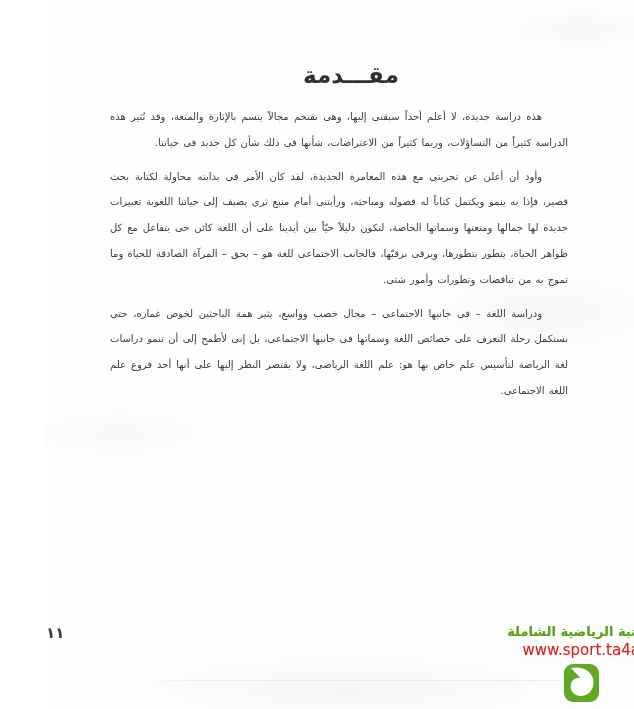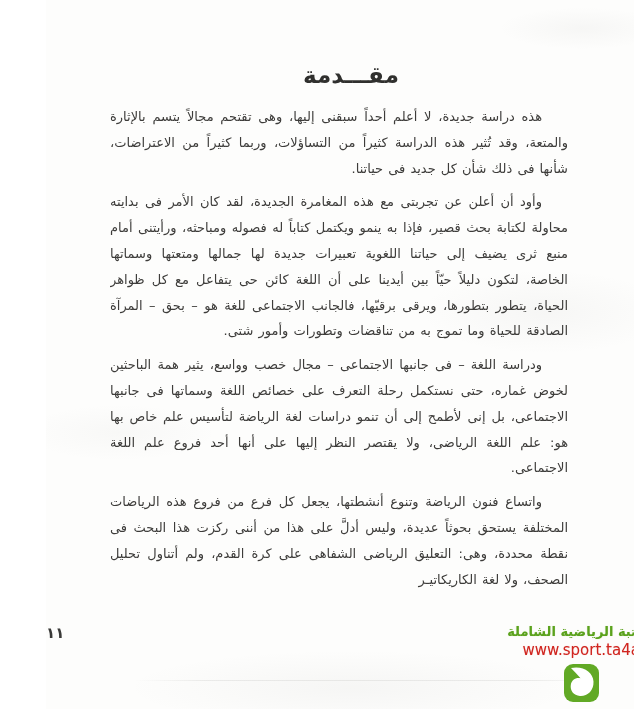--- a/index.html
+++ b/index.html
@@ -36,21 +36,21 @@
     direction: rtl;
   }
   .text-block {
     position: absolute;
     top: 104px;
     right: 88px;
     width: 458px;
     height: 522px;
     direction: rtl;
     text-align: justify;
-    font-size: 13px;
+    font-size: 10px;
     line-height: 25.8px;
     color: #3d3c3a;
     overflow: hidden;
   }
   .text-block p {
     margin: 0 0 8px 0;
     text-indent: 26px;
     word-spacing: 1px;
   }
   .page-number {
@@ -116,21 +116,20 @@
 <body>
 
 <div class="book-page">
 
   <div class="page-title">مقـــدمة</div>
 
   <div class="text-block">
     <p>هذه دراسة جديدة، لا أعلم أحداً سبقنى إليها، وهى تقتحم مجالاً يتسم بالإثارة والمتعة، وقد تُثير هذه الدراسة كثيراً من التساؤلات، وربما كثيراً من الاعتراضات، شأنها فى ذلك شأن كل جديد فى حياتنا.</p>
     <p>وأود أن أعلن عن تجربتى مع هذه المغامرة الجديدة، لقد كان الأمر فى بدايته محاولة لكتابة بحث قصير، فإذا به ينمو ويكتمل كتاباً له فصوله ومباحثه، ورأيتنى أمام منبع ثرى يضيف إلى حياتنا اللغوية تعبيرات جديدة لها جمالها ومتعتها وسماتها الخاصة، لتكون دليلاً حيّاً بين أيدينا على أن اللغة كائن حى يتفاعل مع كل ظواهر الحياة، يتطور بتطورها، ويرقى برقيّها، فالجانب الاجتماعى للغة هو – بحق – المرآة الصادقة للحياة وما تموج به من تناقضات وتطورات وأمور شتى.</p>
     <p>ودراسة اللغة – فى جانبها الاجتماعى – مجال خصب وواسع، يثير همة الباحثين لخوض غماره، حتى نستكمل رحلة التعرف على خصائص اللغة وسماتها فى جانبها الاجتماعى، بل إنى لأطمح إلى أن تنمو دراسات لغة الرياضة لتأسيس علم خاص بها هو: علم اللغة الرياضى، ولا يقتصر النظر إليها على أنها أحد فروع علم اللغة الاجتماعى.</p>
-    <p>واتساع فنون الرياضة وتنوع أنشطتها، يجعل كل فرع من فروع هذه الرياضات المختلفة يستحق بحوثاً عديدة، وليس أدلَّ على هذا من أننى ركزت هذا البحث فى نقطة محددة، وهى: التعليق الرياضى الشفاهى على كرة القدم، ولم أتناول تحليل الصحف، ولا لغة الكاريكاتيـر</p>
   </div>
 
   <div class="page-number">١١</div>
 
   <div class="scan-line"></div>
 
   <div class="watermark">
     <div class="wm-text">
       <div class="wm-library">المكتبة الرياضية الشاملة</div>
       <div class="wm-url">www.sport.ta4a.us</div>

